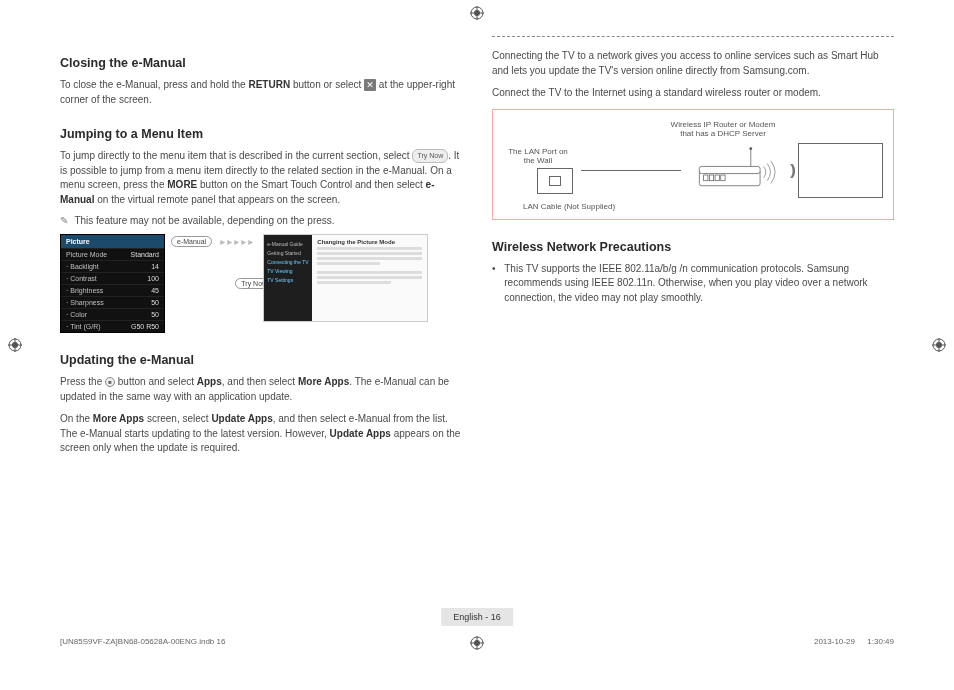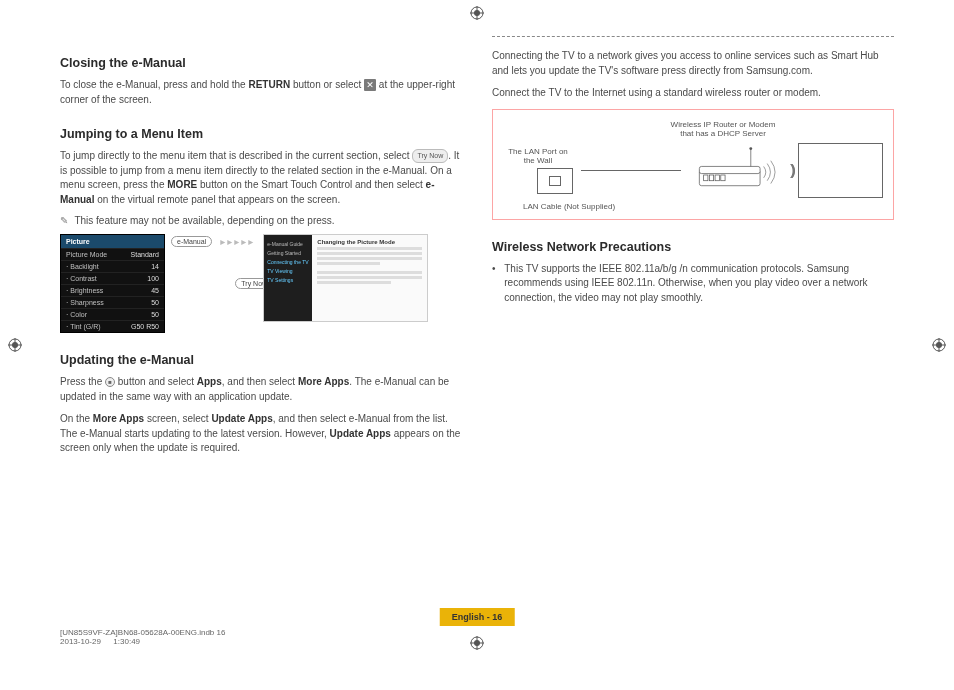--- a/index.html
+++ b/index.html
@@ -47,22 +47,22 @@
   .wall-port:after{content:""; position:absolute; left:50%; top:50%; width:10px; height:8px; border:1px solid #666; transform:translate(-50%,-50%);}
   .router-svg { width:95px; height:50px; }
   .tv-rect { width:85px; height:55px; border:1px solid #666; background:#fff;}
   .wave { font-size:14px; color:#777; letter-spacing:-4px;}
   .under-label { font-size:8px; margin-top:4px; }
   .side-label { font-size:8px; line-height:1.2; }
   .side-left { text-align:center; width:70px;}
   .cable { flex:1; height:1px; background:#666; margin:0 2px; }
 
   
-  .footer-page { position:absolute; left:50%; bottom:30px; transform:translateX(-50%); background:#eab308; font-size:9px; font-weight:bold; padding:4px 12px; color:#333; }
-  .footer-meta { position:absolute; left:60px; right:60px; bottom:10px; display:flex; justify-content:space-between; font-size:8px; color:#666;flex-direction:column; }
+  .footer-page { position:absolute; left:50%; bottom:30px; transform:translateX(-50%); background:#e5e5e5; font-size:9px; font-weight:normal; padding:4px 12px; color:#333; }
+  .footer-meta { position:absolute; left:60px; right:60px; bottom:10px; display:flex; justify-content:space-between; font-size:8px; color:#666; }
   .crop-dia { position:absolute; width:14px; height:14px; }
   .crop-dia svg { width:14px; height:14px; }
 </style>
 </head>
 <body>
 
 <div class="page">
 
   <span class="crop-dia" style="left:470px; top:6px;"><svg viewBox="0 0 14 14">
         <circle cx="7" cy="7" r="6" fill="#fff" stroke="#555"></circle>
@@ -166,21 +166,21 @@
       <div class="sec-heading">Updating the e-Manual</div>
       <div class="body">
         <span>Press the </span><span class="hub-btn">■</span><span> button and select </span><b>Apps</b><span>, and then select </span><b>More Apps</b><span>. The e-Manual can be updated in the same way with an application update.</span>
       </div>
       <div class="body">
         <span>On the </span><b>More Apps</b><span> screen, select </span><b>Update Apps</b><span>, and then select e-Manual from the list. The e-Manual starts updating to the latest version. However, </span><b>Update Apps</b><span> appears on the screen only when the update is required.</span>
       </div>
     </div>
 
     <div class="col dashed-top">
-      <div class="body">Connecting the TV to a network gives you access to online services such as Smart Hub and lets you update the TV's software press directly from Samsung.com.</div>
+      <div class="body">Connecting the TV to a network gives you access to online services such as Smart Hub and lets you update the TV's version online directly from Samsung.com.</div>
 
       <div class="body">Connect the TV to the Internet using a standard wireless router or modem.</div>
 
       <div class="router-box">
         <div class="router-label" style="white-space:pre-line; margin-left:60px;">Wireless IP Router or Modem
 that has a DHCP Server</div>
         <div class="router-row">
           <div style="display:flex; flex-direction:column; align-items:flex-end; gap:2px;">
             <div class="side-label side-left">The LAN Port on the Wall</div>
             <div class="wall-port"></div>

